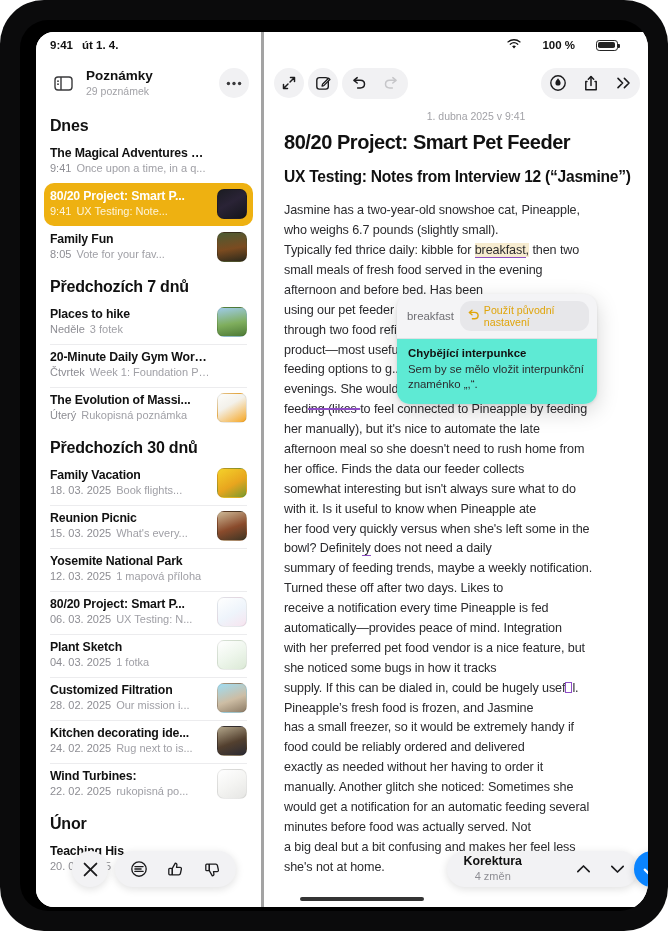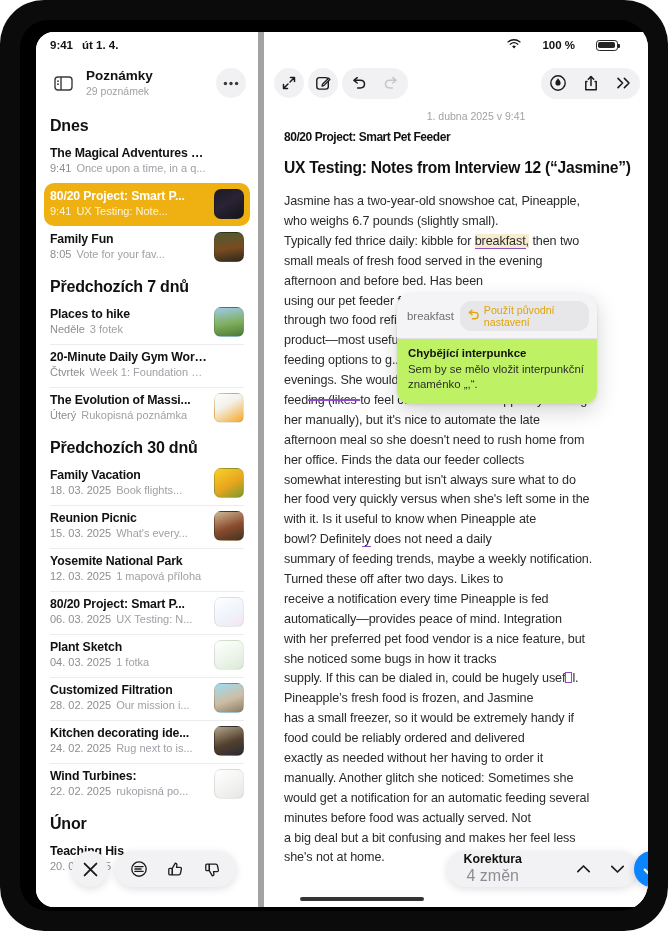--- a/index.html
+++ b/index.html
@@ -46,21 +46,21 @@
   }
   .batt-shell::after {
     content:''; position:absolute; right:-3px; top:3.2px;
     width:1.8px; height:4.4px; background:#1a1a1a; border-radius:0 1px 1px 0;
   }
   .batt-fill { position:absolute; left:1.3px; top:1.3px; bottom:1.3px; width:17px; background:#1a1a1a; border-radius:1.8px; }
 
   
   #sidebar {
     width: 228px; height: 875px; background: #ffffff;
-    border-right: 6px solid #a3a3a3;
+    border-right: 3px solid #a3a3a3;
     position: relative; padding-top: 26px; overflow: hidden;
     flex: 0 0 228px;
   }
   #sb-header {
     height: 50px; display: flex; align-items: center; padding: 0 12px; gap: 8px;
   }
   .circ-btn {
     width: 30px; height: 30px; border-radius: 50%;
     background: #f1f1f3; display: flex; align-items: center; justify-content: center;
     flex: 0 0 30px;
@@ -109,21 +109,21 @@
   #dt-toolbar {
     height: 50px; display: flex; align-items: center; gap: 4px; padding: 0 10px;
   }
   #dt-toolbar .grp { display: flex; align-items: center; background: #f1f1f3; border-radius: 16px; height: 31px; }
   #dt-toolbar .grp .ic { width: 33px; height: 31px; display:flex; align-items:center; justify-content:center; }
   #dt-toolbar .spacer { flex: 1 1 auto; }
   .ic svg { display:block; }
 
   #doc { padding: 0 20px; position: relative; }
   #doc-date { text-align: center; font-size: 10.5px; color: #a2a2a7; margin: 2px 0 9px; }
-  #doc-title { font-size: 12px; font-weight: 700; color: #111; letter-spacing:-0.45px; line-height:1.15; }
+  #doc-title { font-size: 20px; font-weight: 700; color: #111; letter-spacing:-0.45px; line-height:1.15; }
   #doc-h2 { font-size: 15.6px; font-weight: 700; color: #111; margin-top: 13px; line-height: 1.3; letter-spacing:-0.25px; }
   #doc-body { font-size: 12.6px; color: #2b2b2e; line-height: 1.58; margin-top: 14px; letter-spacing:-0.1px; }
   .hl { background: #f7ecd0; }
   .ul-purple { border-bottom: 1.6px solid #8e4ec6; }
   .strike { text-decoration: line-through; text-decoration-color:#8e4ec6; text-decoration-thickness:1.6px; }
   .caretbox { display:inline-block; width:7px; height:11px; border:1.4px solid #8e4ec6; vertical-align:-1px; }
 
   
   #popover {
     position: absolute; left: 133px; top: 262px; width: 200px;
@@ -132,21 +132,21 @@
     overflow: hidden; z-index: 40;
   }
   #pop-top { display: flex; align-items: center; gap: 6px; padding: 7px 8px 7px 10px; }
   #pop-word { font-size: 11.4px; color: #6e6e73; }
   #pop-revert {
     margin-left: auto; display: flex; align-items: center; gap: 4px;
     background: #e7e7ea; border-radius: 11px; padding: 3px 8px 3px 6px;
   }
   #pop-revert span { font-size: 10.6px; color: #e0a50b; font-weight: 500; }
   #pop-div { height: 1px; background: #e1e1e4; }
-  #pop-body { padding: 8px 11px 11px 11px; background: #bef264; }
+  #pop-body { padding: 8px 11px 11px 11px; background: #5eead4; }
   #pop-head { font-size: 11.4px; font-weight: 700; color: #111; }
   #pop-text { font-size: 11.4px; color: #2b2b2e; margin-top: 3px; line-height: 1.35; }
 
   
   #fb-left {
     position: absolute; left: 36px; bottom: 20px; height: 36px;
     display: flex; align-items: center; z-index: 50;
   }
   #fb-close {
     width: 36px; height: 36px; border-radius: 50%; background: #f2f2f4;
@@ -164,21 +164,21 @@
     position: absolute; right: 18px; bottom: 20px; height: 36px;
     display: flex; align-items: center; z-index: 50;
   }
   #fb-proof {
     height: 36px; border-radius: 18px; background: #f2f2f4;
     display: flex; align-items: center; padding: 0 6px 0 16px; gap: 4px;
     box-shadow: 0 2px 8px rgba(0,0,0,.13);
   }
   #fb-proof .lbl { text-align: center; line-height: 1.12; padding-right: 42px; }
   #fb-proof .lbl .t { font-size: 12.4px; font-weight: 700; color: #111; }
-  #fb-proof .lbl .s { font-size: 16px; color: #8d8d93; margin-top: 1px; }
+  #fb-proof .lbl .s { font-size: 11px; color: #8d8d93; margin-top: 1px; }
   #fb-proof .nav { width: 30px; height: 36px; display:flex; align-items:center; justify-content:center; }
   #fb-done {
     width: 36px; height: 36px; border-radius: 50%; background: #0a84ff;
     display:flex; align-items:center; justify-content:center; margin-left: -4px;
     box-shadow: 0 2px 8px rgba(0,0,0,.16);
   }
   #homebar {
     position:absolute; left:50%; transform:translateX(-50%); bottom:6px;
     width:124px; height:4px; border-radius:2px; background:#111; opacity:.85; z-index:55;
   }
@@ -415,22 +415,22 @@
               <div>using our pet feeder for a few weeks,</div>
               <div>through two food refills. Likes the</div>
               <div>product—most useful are the</div>
               <div>feeding options to g...</div>
               <div>evenings. She would not want to fully automate</div>
               <div>feed<span class="strike">ing (likes </span>to feel connected to Pineapple by feeding</div>
               <div>her manually), but it's nice to automate the late</div>
               <div>afternoon meal so she doesn't need to rush home from</div>
               <div>her office. Finds the data our feeder collects</div>
               <div>somewhat interesting but isn't always sure what to do</div>
+              <div>with it. Is it useful to know when Pineapple ate</div>
               <div>her food very quickly versus when she's left some in the</div>
-              <div>with it. Is it useful to know when Pineapple ate</div>
               <div>bowl? Definite<span class="ul-purple">ly</span> does not need a daily</div>
               <div>summary of feeding trends, maybe a weekly notification.</div>
               <div>Turned these off after two days. Likes to</div>
               <div>receive a notification every time Pineapple is fed</div>
               <div>automatically—provides peace of mind. Integration</div>
               <div>with her preferred pet food vendor is a nice feature, but</div>
               <div>she noticed some bugs in how it tracks</div>
               <div>supply. If this can be dialed in, could be hugely usef<span class="caretbox"></span>l.</div>
               <div>Pineapple’s fresh food is frozen, and Jasmine</div>
               <div>has a small freezer, so it would be extremely handy if</div>

